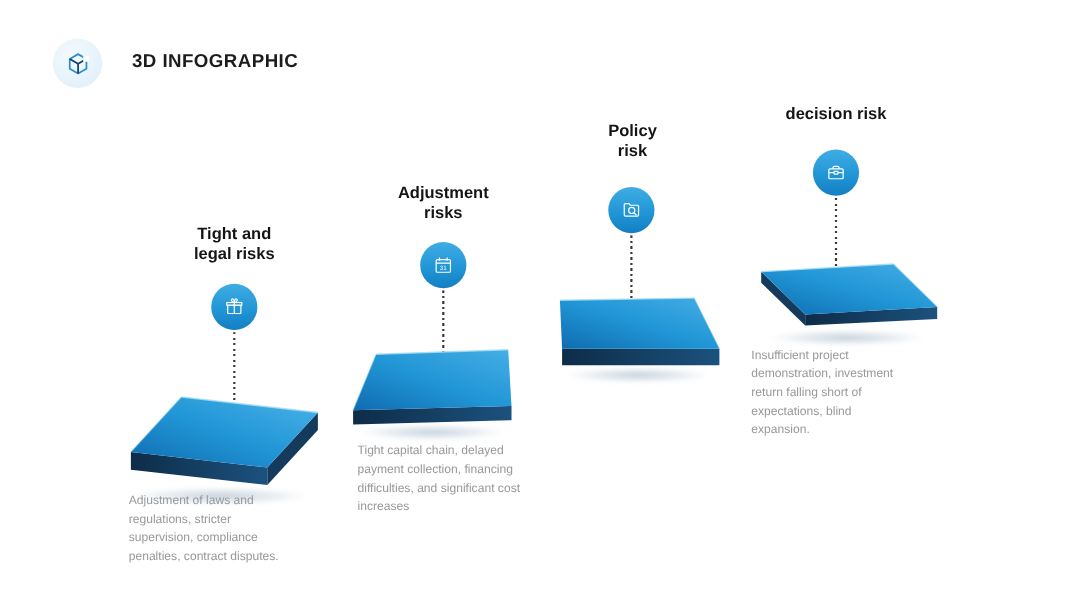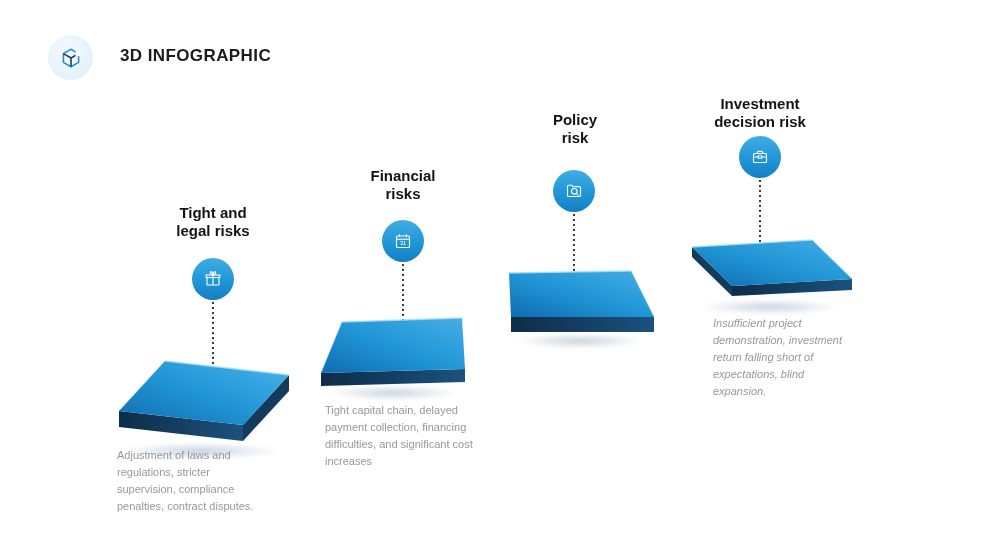--- a/index.html
+++ b/index.html
@@ -101,21 +101,21 @@
       <polygon points="138,80 184,30 184,46 138,96" fill="#143a5c"></polygon>
       <polygon points="60,16 184,30 138,80 14,66" fill="url(#p1top)"></polygon>
       <line x1="60" y1="16" x2="184" y2="30" stroke="#a5ddf5" stroke-width="1.4" opacity=".85"></line>
       <line x1="60" y1="16" x2="14" y2="66" stroke="#77c6ee" stroke-width="1" opacity=".6"></line>
     </svg>
   </div>
   <div class="reflection" style="left:120px; top:443px; width:160px; height:16px;"></div>
   <div class="step-desc" style="left:117px; top:447px; width:148px;">Adjustment of laws and regulations, stricter supervision, compliance penalties, contract disputes.</div>
 
   <div class="step-title" style="left:323px; top:167px; width:160px;">
-    <span>Financial</span>
+    <span>Adjustment</span>
     <span>risks</span>
   </div>
   <div class="step-circle" style="left:382px; top:220px;">
     <span>
       <svg class="icon-svg" width="18" height="18" viewBox="0 0 18 18" fill="none" stroke="#ffffff" stroke-width="1.1">
         <rect x="2.5" y="4" width="13" height="11.5" rx="1"></rect>
         <path d="M2.5 7.2 H15.5"></path>
         <path d="M5.5 2.2 V5"></path>
           <path d="M12.5 2.2 V5"></path>
         <text x="9" y="13.2" font-size="5.6" fill="#ffffff" stroke="none" text-anchor="middle" font-family="Liberation Sans, sans-serif">31</text>
@@ -176,21 +176,20 @@
       </defs>
       <polygon points="8,55 151,55 151,70 8,70" fill="url(#p3side)"></polygon>
       <polygon points="6,11 128,9 151,55 8,55" fill="url(#p3top)"></polygon>
       <line x1="6" y1="11" x2="128" y2="9" stroke="#a5ddf5" stroke-width="1.3" opacity=".85"></line>
       <line x1="128" y1="9" x2="151" y2="55" stroke="#77c6ee" stroke-width="1" opacity=".55"></line>
     </svg>
   </div>
   <div class="reflection" style="left:515px; top:334px; width:130px; height:14px;"></div>
 
   <div class="step-title" style="left:680px; top:95px; width:160px;">
-    <span>Investment</span>
     <span>decision risk</span>
   </div>
   <div class="step-circle" style="left:739px; top:136px;">
     <span>
       <svg class="icon-svg" width="18" height="18" viewBox="0 0 18 18" fill="none" stroke="#ffffff" stroke-width="1.1">
         <rect x="2.5" y="5.5" width="13" height="9" rx="1"></rect>
         <path d="M6.3 5.5 V4.3 C6.3 3.7 6.7 3.3 7.3 3.3 H10.7 C11.3 3.3 11.7 3.7 11.7 4.3 V5.5"></path>
         <path d="M2.5 9 H7.2 M10.8 9 H15.5"></path>
         <rect x="7.2" y="7.8" width="3.6" height="2.4" rx="0.4"></rect>
       </svg>
@@ -212,15 +211,15 @@
         </linearGradient>
       </defs>
       <polygon points="10,13 50,52 50,62 10,23" fill="#143a5c"></polygon>
       <polygon points="50,52 170,45 170,56 50,62" fill="url(#p4side)"></polygon>
       <polygon points="10,13 130,6 170,45 50,52" fill="url(#p4top)"></polygon>
       <line x1="10" y1="13" x2="130" y2="6" stroke="#a5ddf5" stroke-width="1.3" opacity=".85"></line>
       <line x1="130" y1="6" x2="170" y2="45" stroke="#77c6ee" stroke-width="1" opacity=".55"></line>
     </svg>
   </div>
   <div class="reflection" style="left:700px; top:300px; width:140px; height:14px;"></div>
-  <div class="step-desc" style="left:713px; top:315px; width:138px;font-style:italic;">Insufficient project demonstration, investment return falling short of expectations, blind expansion.</div>
+  <div class="step-desc" style="left:683px; top:315px; width:138px;">Insufficient project demonstration, investment return falling short of expectations, blind expansion.</div>
 
 </div>
 
 </body></html>

